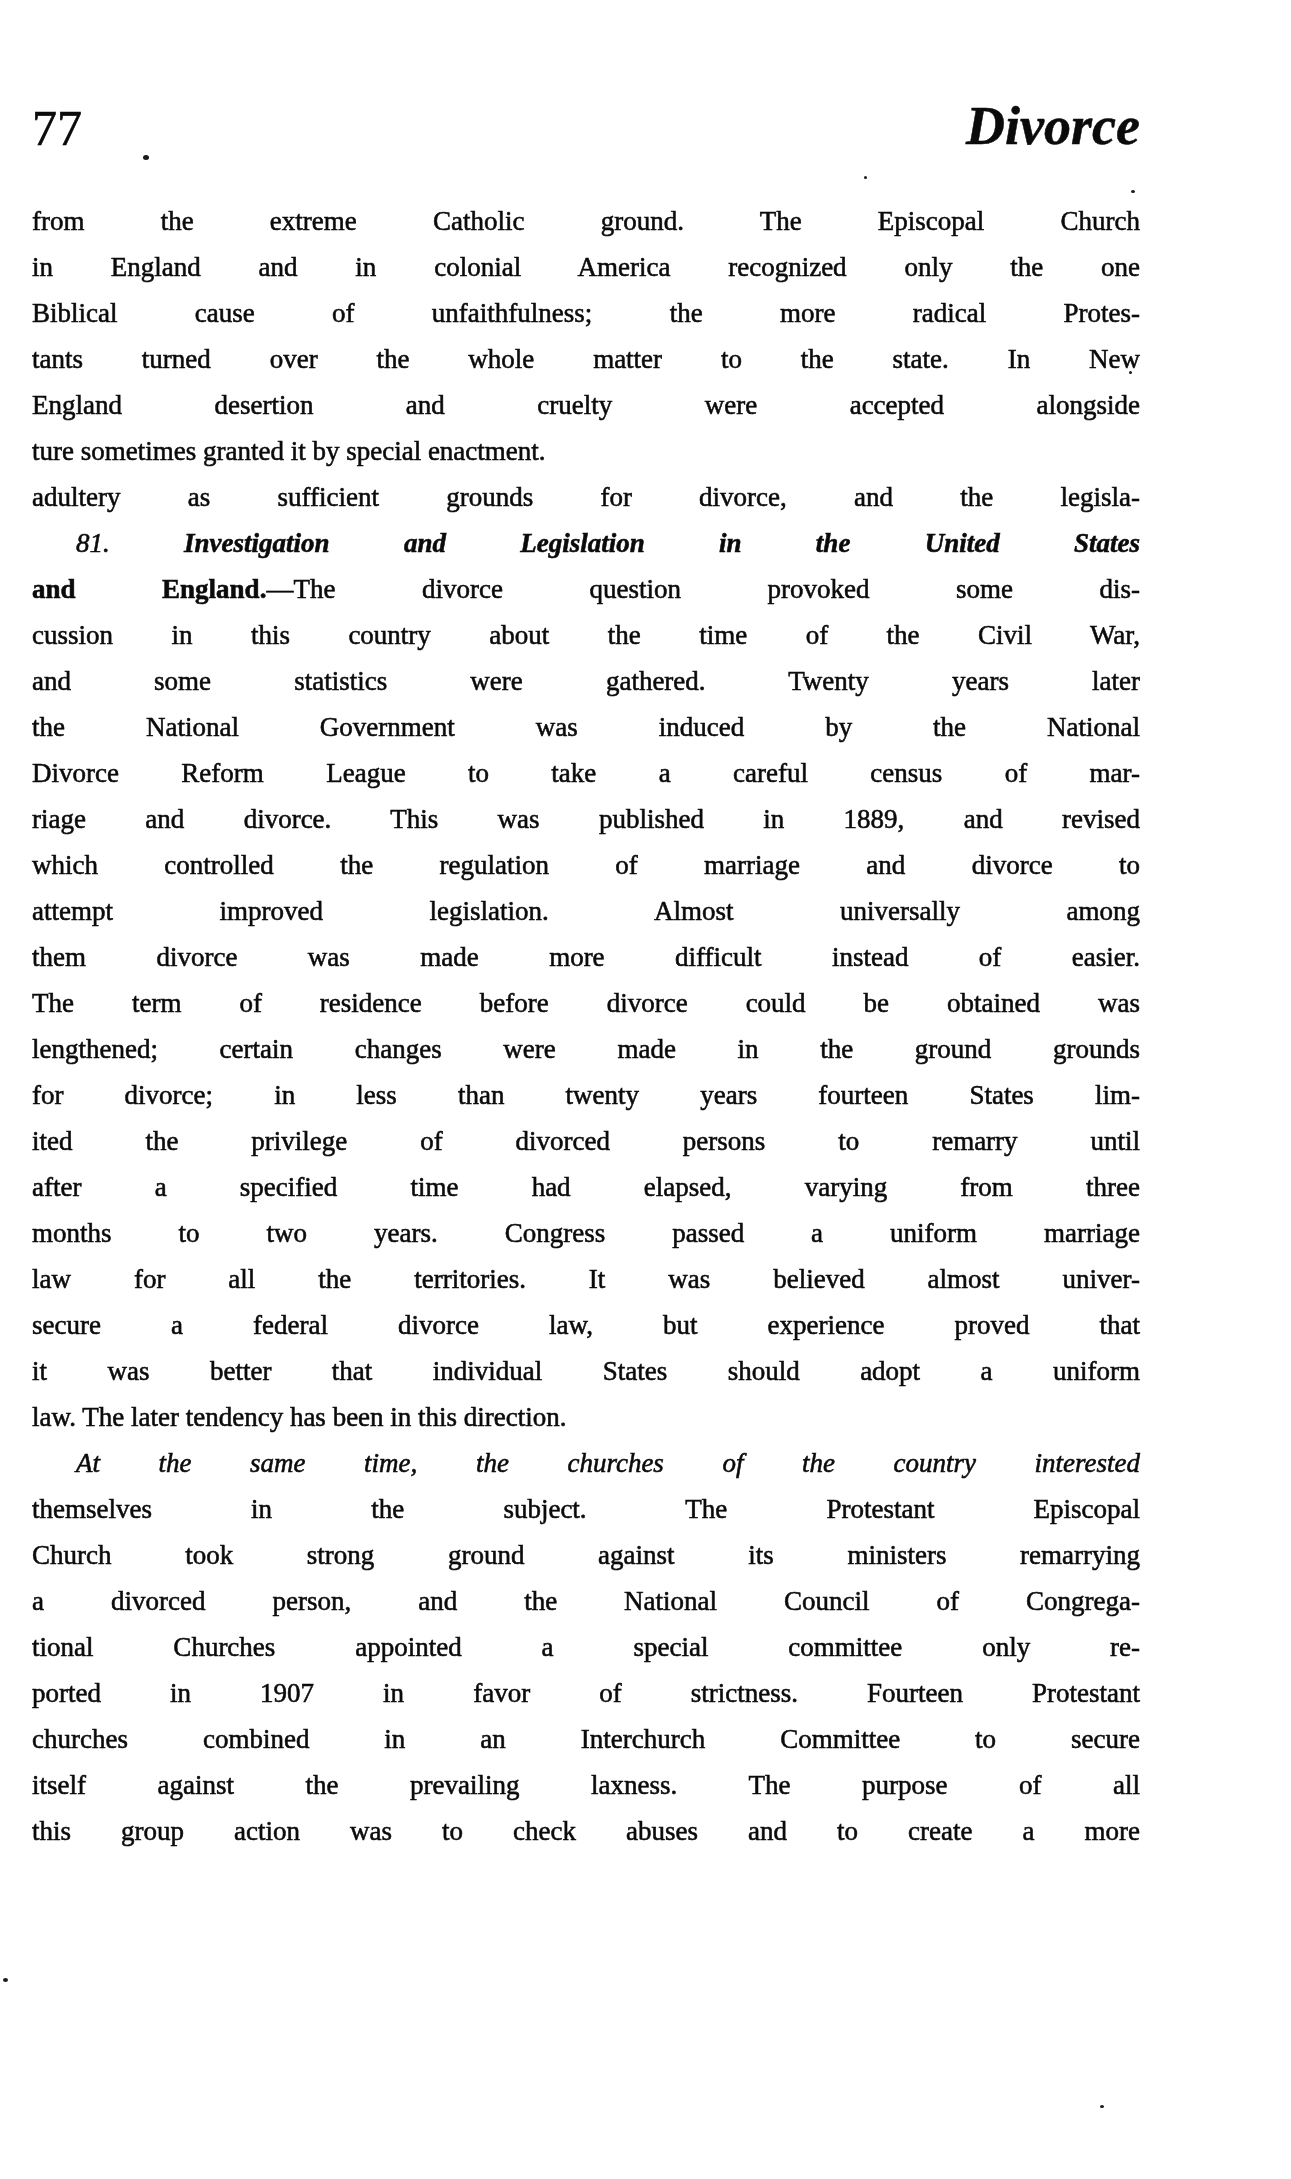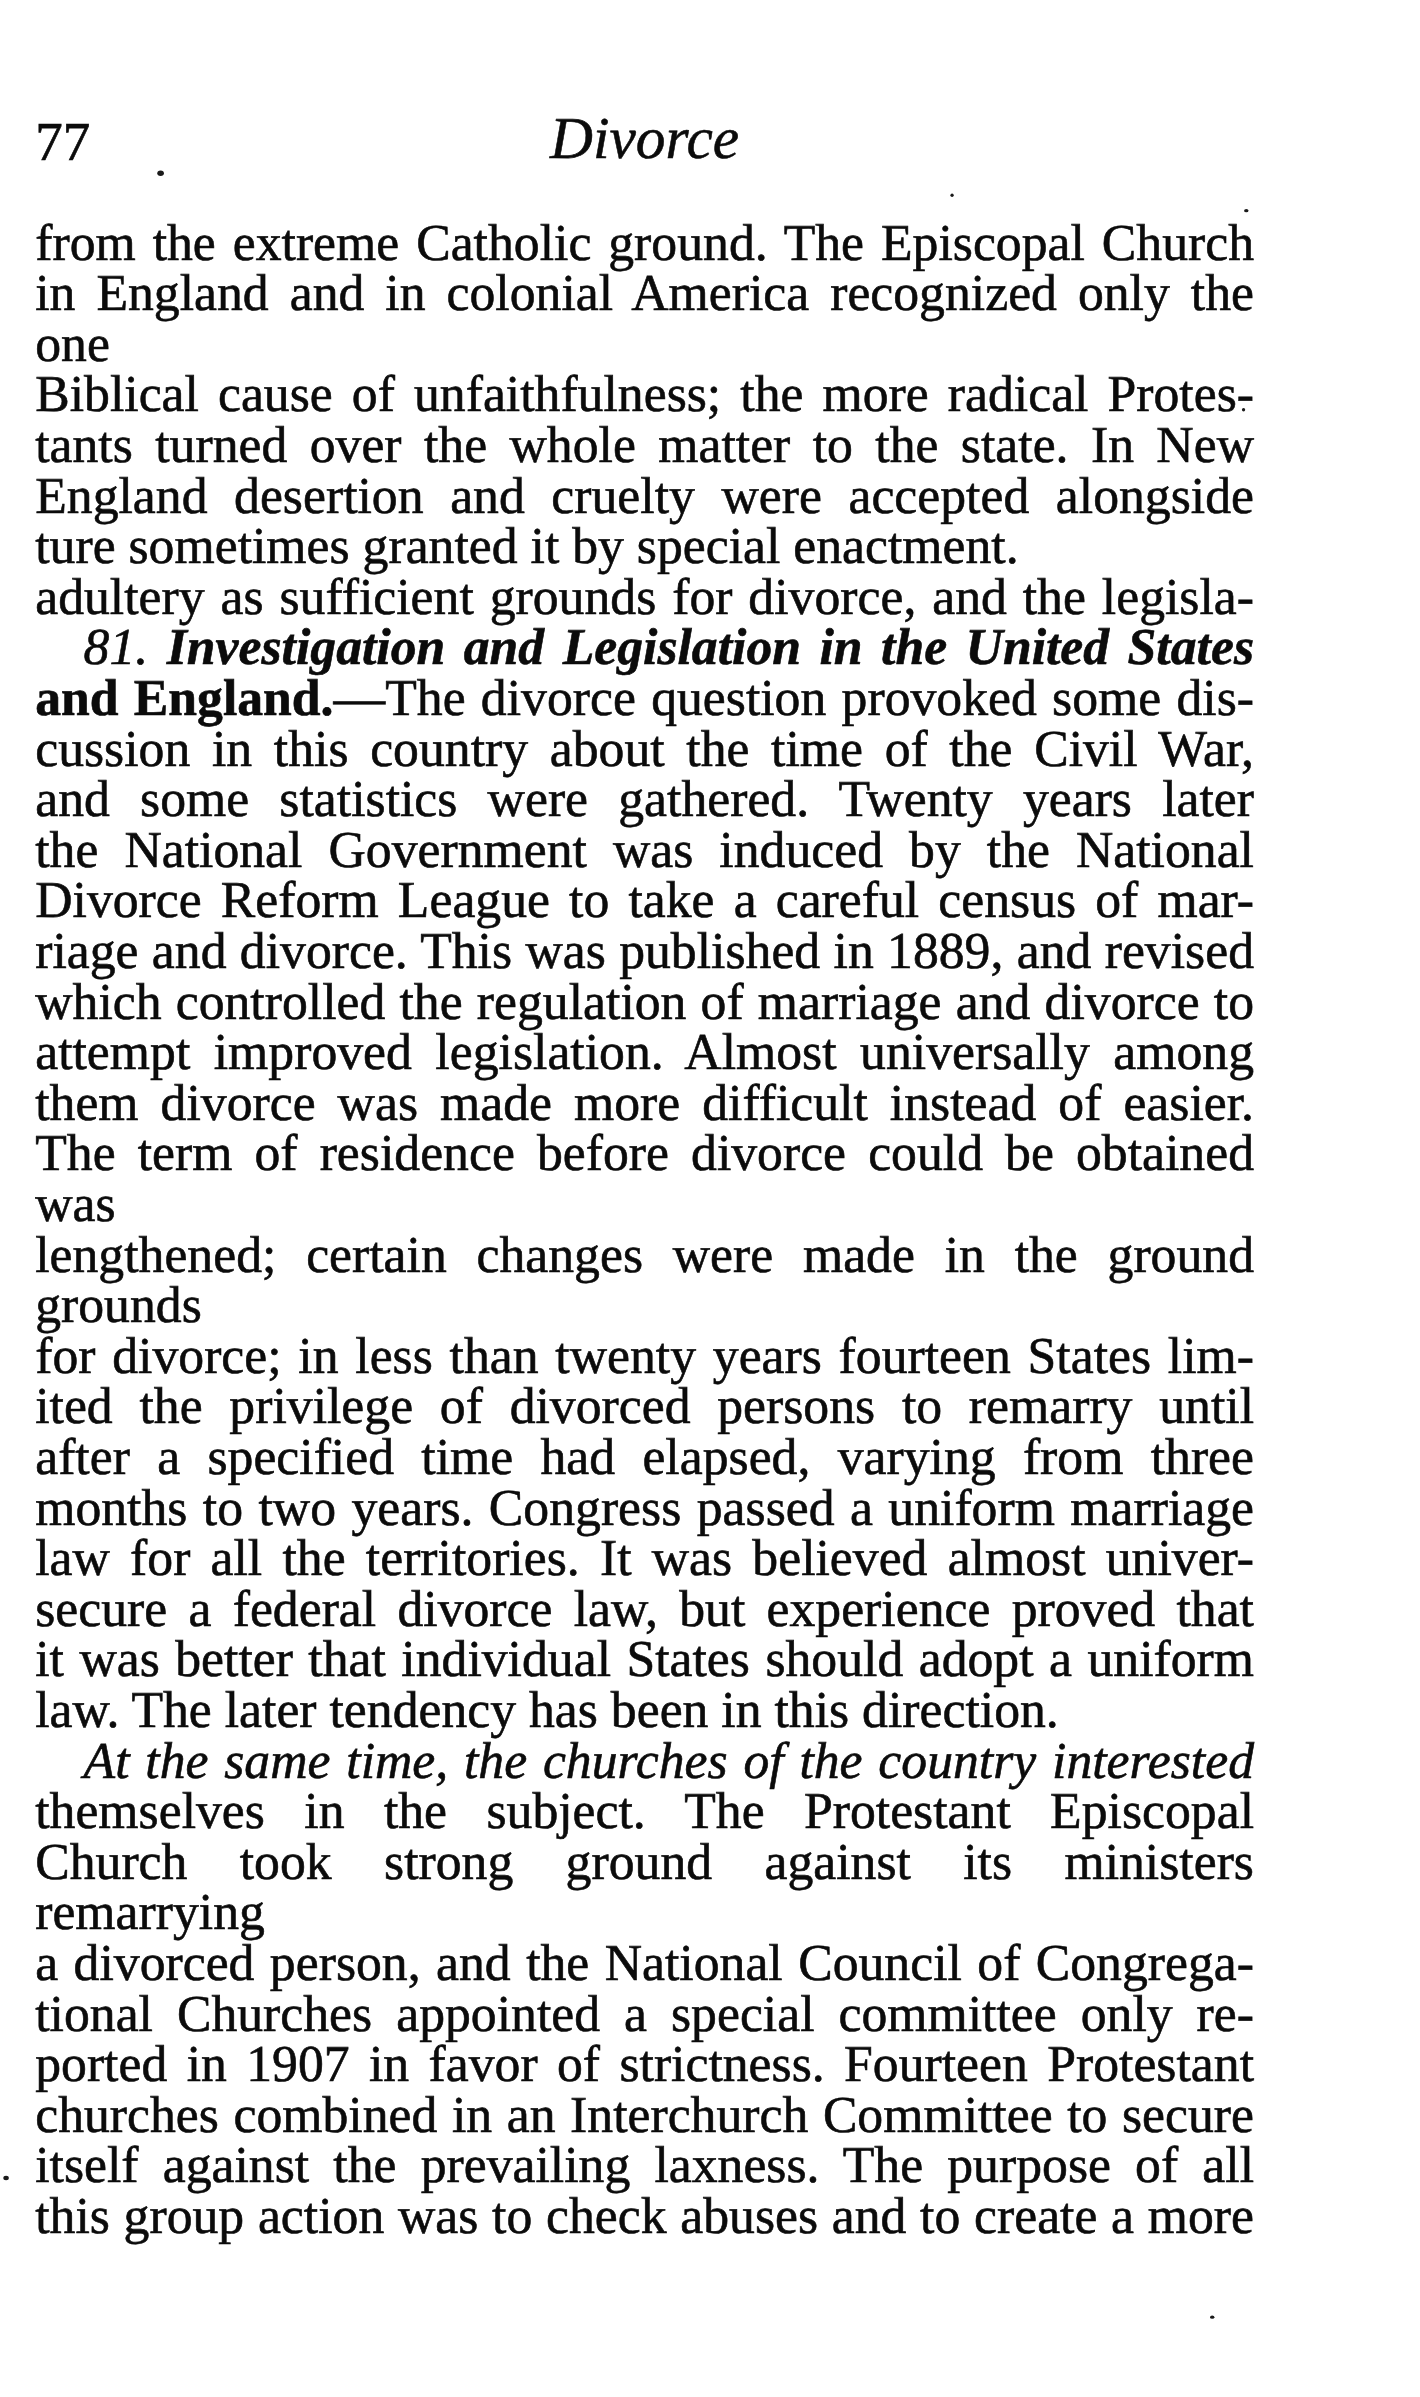--- a/index.html
+++ b/index.html
@@ -8,39 +8,39 @@
     width: 1291px;
     height: 2179px;
     background: #ffffff;
     color: #0b0b0b;
     font-family: "Liberation Serif", "DejaVu Serif", serif;
     overflow: hidden;
   }
   .running-title {
     position: absolute;
     left: 32px; top: 98px; width: 1108px;
-    text-align: center;
+    text-align: right;
     font-style: italic;
-    font-weight: 400;
+    font-weight: 700;
     font-size: 54px;
     line-height: 56px;
     -webkit-text-stroke: 0.5px currentColor;
   }
   .page-number {
     position: absolute;
     left: 32px; top: 102px; width: 1108px;
     text-align: left;
     font-size: 50px;
     line-height: 52px;
     -webkit-text-stroke: 0.6px currentColor;
   }
   .body-text {
     position: absolute;
     left: 32px; top: 198px; width: 1108px;
-    font-size: 47px;
+    font-size: 27px;
     line-height: 46px;
     -webkit-text-stroke: 0.55px currentColor;
   }
   .para { margin: 0; }
   .line { text-align: justify; text-align-last: justify; }
   .line.end { text-align-last: left; }
   .para.indent .line:first-child { text-indent: 44px; font-style: italic; }
   .bold { font-weight: 700; }
   .speck {
     position: absolute;

